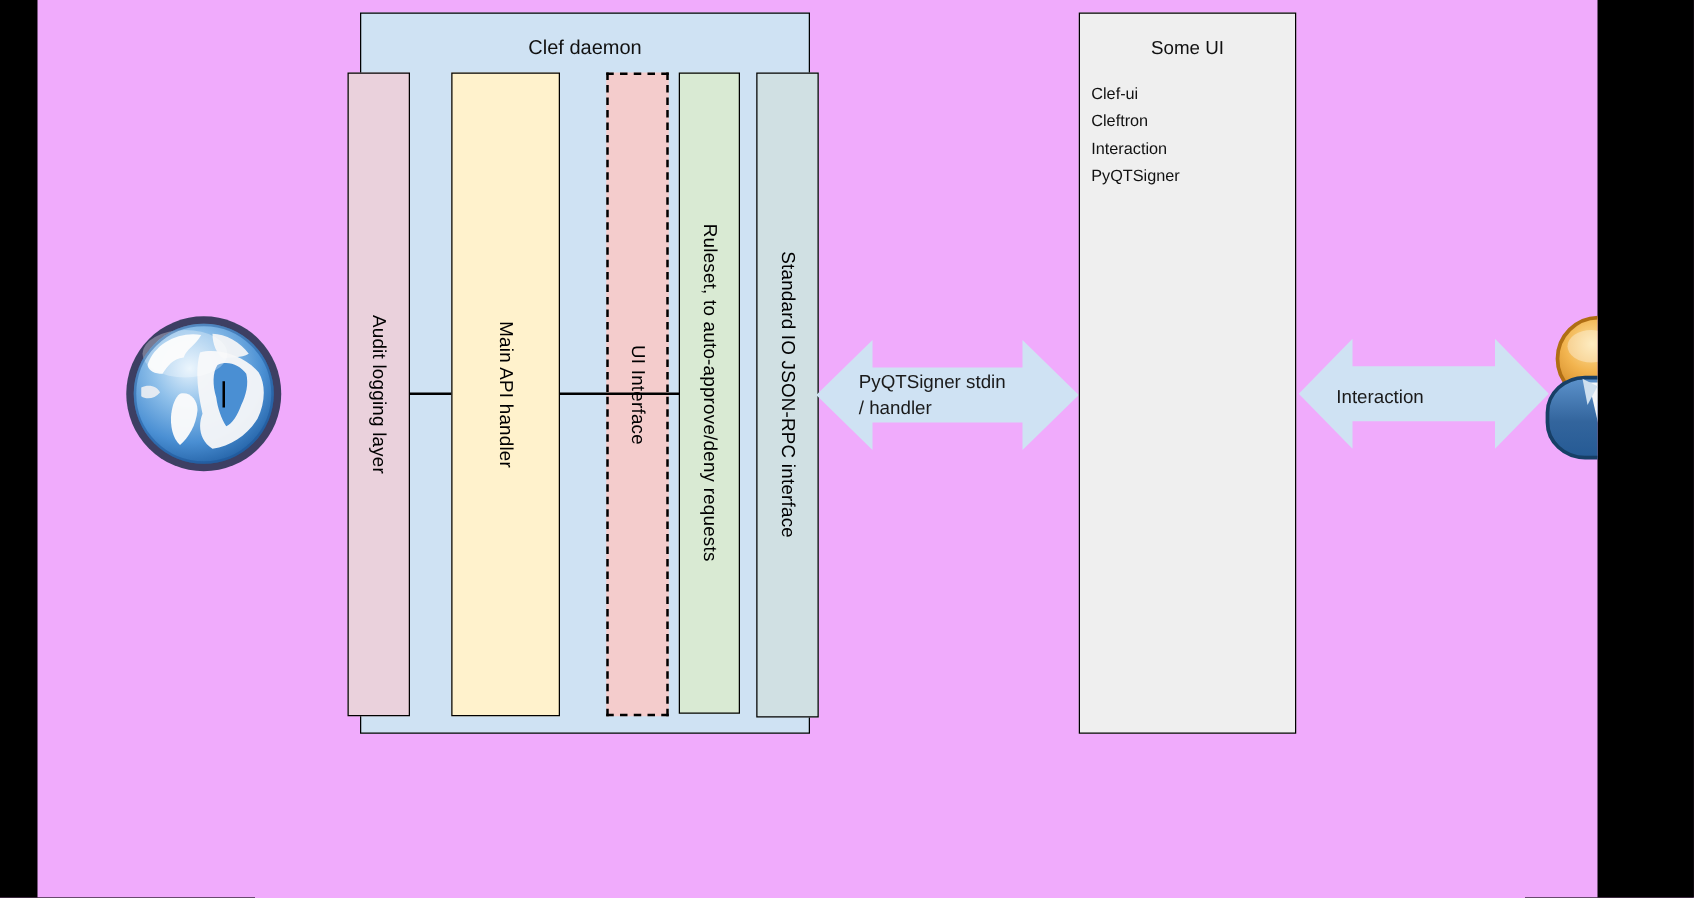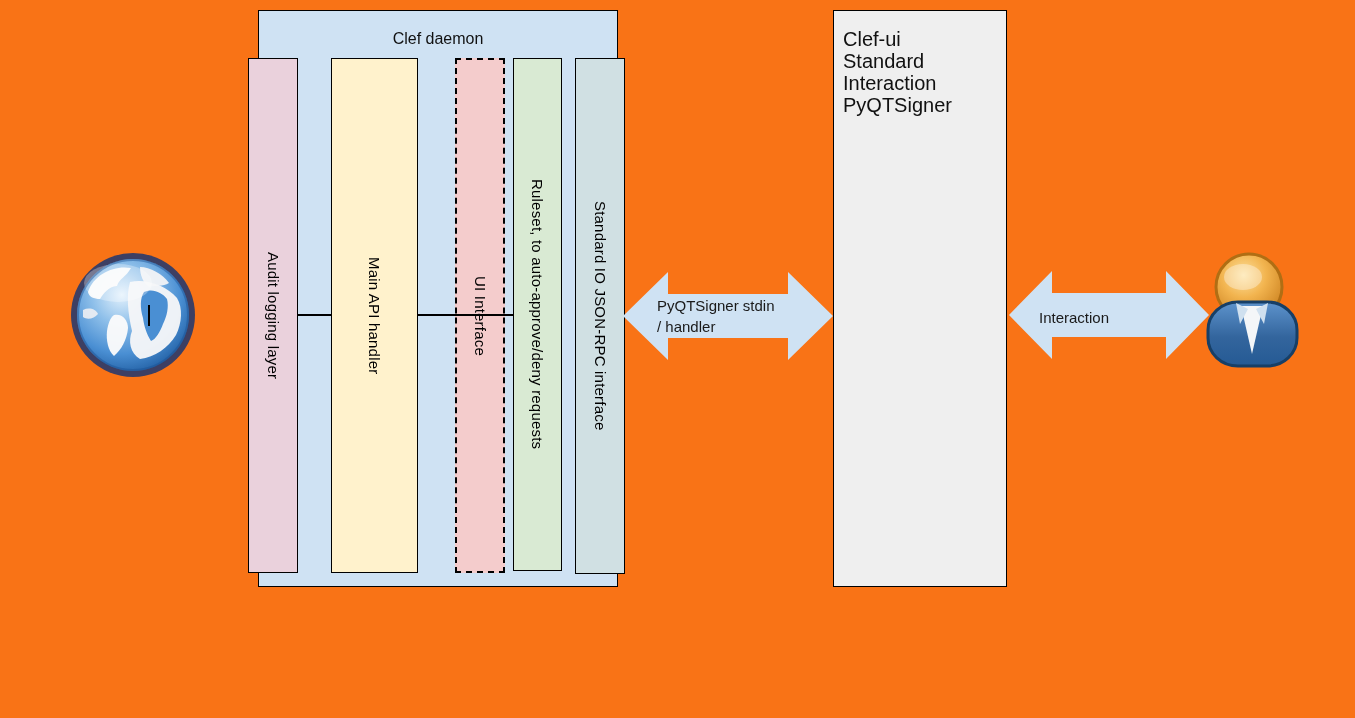--- a/index.html
+++ b/index.html
@@ -1,26 +1,26 @@
 <!DOCTYPE html>
 <html><head>
 <meta charset="utf-8">
 <style>
   html,body{margin:0;padding:0;background:#000;}
   .canvas{
-    position:relative;width:1355px;height:718px;background:#f97316;
-    font-family:"Liberation Sans", sans-serif;overflow:hidden;
+    position:relative;width:1248px;height:718px;background:#f0abfc;
+    font-family:"Liberation Sans", sans-serif;overflow:hidden;margin-left:30px;
   }
   .box{position:absolute;box-sizing:border-box;border:1px solid #000;}
   .daemon-box{left:258px;top:10px;width:360px;height:577px;background:#cfe2f3;}
   .someui-box{left:833px;top:10px;width:174px;height:577px;background:#efefef;}
   .box-title{display:block;text-align:center;padding-top:19px;font-size:16px;color:#111;}
   .someui-box .box-title{font-size:15px;}
   .someui-list{margin:17px 0 0 0;padding:0 0 0 9px;list-style:none;}
-  .someui-list li{font-size:20px;line-height:22px;color:#111;}
+  .someui-list li{font-size:13px;line-height:22px;color:#111;}
   .layer{
     position:absolute;box-sizing:border-box;border:1px solid #000;
     display:flex;align-items:center;justify-content:center;top:58px;height:515px;
   }
   .vtext{
     writing-mode:vertical-rl;white-space:nowrap;font-size:15px;color:#000;letter-spacing:.2px;
   }
   .layer-audit{left:248px;width:50px;background:#ead1dc;}
   .layer-api{left:331px;width:87px;background:#fff2cc;}
   .layer-ui{left:455px;width:50px;background:#f4cccc;border:2px dashed #000;}
@@ -86,23 +86,24 @@
 
   <svg class="arrow-svg" style="left:622px;top:270px;" width="212" height="92" viewBox="0 0 212 92">
     <polygon points="1,46 46,2 46,24 166,24 166,2 211,46 166,90 166,68 46,68 46,90" fill="#cfe2f3"></polygon>
   </svg>
   <div class="arrow-label" style="left:657px;top:295px;">
     <div>PyQTSigner stdin</div>
     <div>/ handler</div>
   </div>
 
   <div class="box someui-box">
+    <span class="box-title">Some UI</span>
     <ul class="someui-list">
       <li>Clef-ui</li>
-      <li>Standard</li>
+      <li>Cleftron</li>
       <li>Interaction</li>
       <li>PyQTSigner</li>
     </ul>
   </div>
 
   <svg class="arrow-svg" style="left:1008px;top:269px;" width="202" height="92" viewBox="0 0 202 92">
     <polygon points="1,46 44,2 44,24 158,24 158,2 201,46 158,90 158,68 44,68 44,90" fill="#cfe2f3"></polygon>
   </svg>
   <div class="arrow-label" style="left:1039px;top:307px;">
     <div>Interaction</div>

